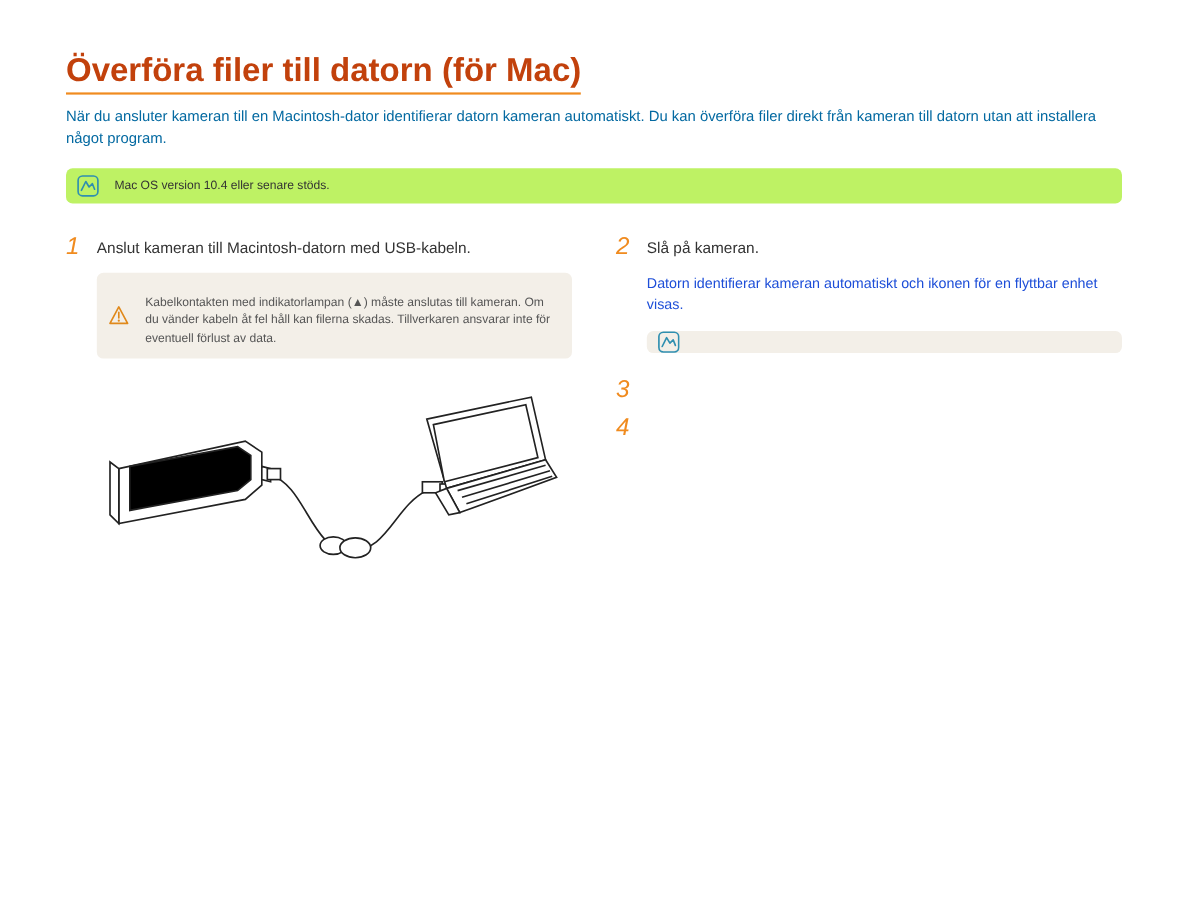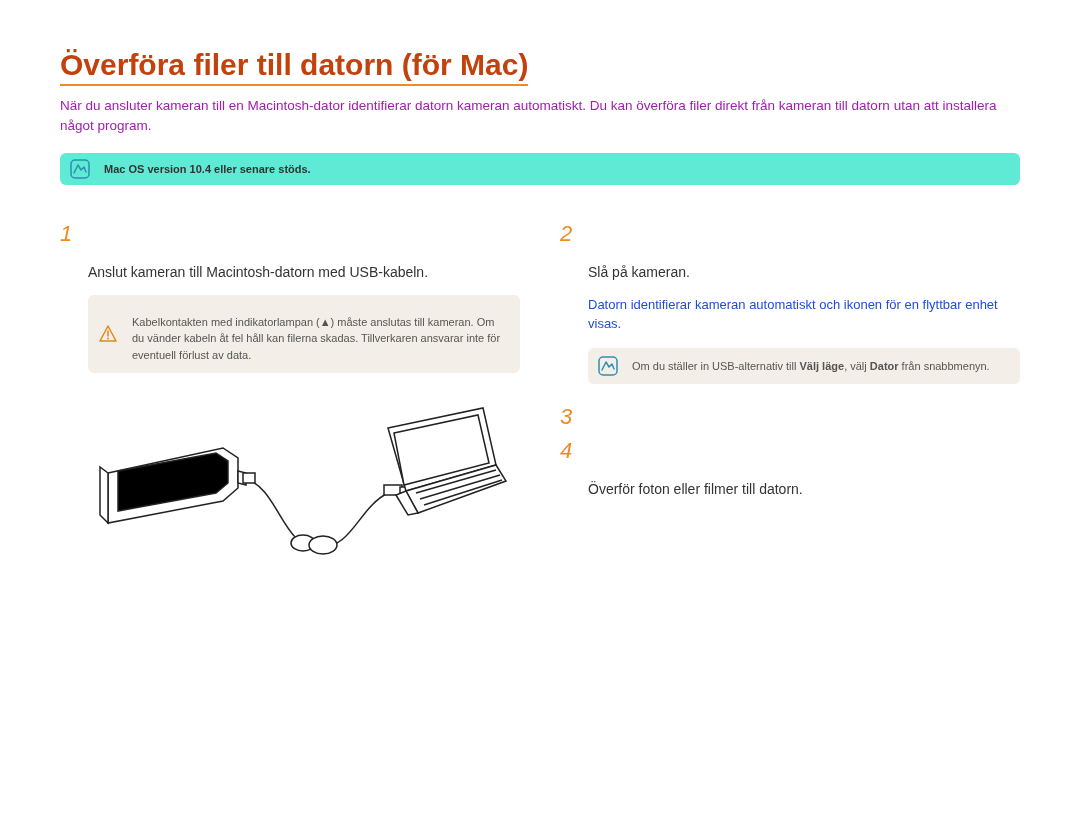--- a/index.html
+++ b/index.html
@@ -1,28 +1,28 @@
 <!DOCTYPE html>
 <html><head>
 <meta charset="utf-8">
 <style>
   * { box-sizing: border-box; margin: 0; padding: 0; }
   html, body { width: 1080px; height: 815px; background: #ffffff; font-family: Arial, Helvetica, sans-serif; color: #333; }
   .page { padding: 48px 60px 0 60px; position: relative; height: 100%; }
   .title { font-size: 30px; font-weight: 700; color: #c2410c; border-bottom: 2px solid #f08b1f; display: inline-block; padding-bottom: 2px; margin-bottom: 10px; letter-spacing: 0px; }
-  .intro { font-size: 13.5px; line-height: 1.5; color: #a21caf; margin-bottom: 16px; }
-  .note-box { background: #5eead4; border-radius: 6px; padding: 10px 12px 10px 44px; position: relative; margin-bottom: 38px; font-weight: bold; }
+  .intro { font-size: 13.5px; line-height: 1.5; color: #0369a1; margin-bottom: 16px; }
+  .note-box { background: #bef264; border-radius: 6px; padding: 10px 12px 10px 44px; position: relative; margin-bottom: 28px; }
   .note-box.small { font-size: 11px; }
   .note-icon { position: absolute; left: 10px; top: 50%; transform: translateY(-50%); width: 20px; height: 20px; }
   .note-icon svg { width: 20px; height: 20px; display: block; }
   .columns { display: flex; gap: 40px; }
   .col { flex: 1; min-width: 0; }
   .step { display: flex; gap: 10px; margin-bottom: 12px; align-items: flex-start; }
   .step-num { font-size: 22px; font-style: italic; font-weight: 400; color: #f08b1f; line-height: 1; min-width: 18px; }
-  .step-text { font-size: 14px; line-height: 1.5; color: #333; padding-top: 2px; margin-top: 37px; }
+  .step-text { font-size: 14px; line-height: 1.5; color: #333; padding-top: 2px; }
   .step-sub { font-size: 13px; line-height: 1.5; color: #1d4ed8; margin: 4px 0 14px 28px; }
   .warn-box { background: #f3efe8; border-radius: 6px; padding: 19px 12px 10px 44px; position: relative; font-size: 11px; line-height: 1.5; color: #555; margin: 8px 0 20px 28px; }
   .warn-icon { position: absolute; left: 10px; top: 50%; transform: translateY(-50%); width: 20px; height: 20px; }
   .warn-icon svg { width: 20px; height: 20px; display: block; }
   .tip-box { background: #f3efe8; border-radius: 6px; padding: 10px 12px 10px 44px; position: relative; font-size: 11px; line-height: 1.5; color: #555; margin: 6px 0 22px 28px; }
   .illustration { margin: 10px 0 0 28px; }
   .illustration svg { width: 420px; height: 180px; }
   .footer { position: absolute; bottom: 26px; left: 0; right: 0; text-align: center; font-size: 12px; color: #666; }
   .footer .pg { color: #333; }
   b { font-weight: 700; }
@@ -108,31 +108,27 @@
       </div>
       <p class="step-sub">Datorn identifierar kameran automatiskt och ikonen för en flyttbar enhet visas.</p>
 
       <div class="tip-box">
         <span class="note-icon">
           <svg viewBox="0 0 20 20">
               <rect x="1" y="1" width="18" height="18" rx="4" fill="none" stroke="#2f8fb0" stroke-width="1.5"></rect>
               <path d="M4 14 L8 6 L11 11 L14 8 L16 13" fill="none" stroke="#2f8fb0" stroke-width="1.5" stroke-linecap="round" stroke-linejoin="round"></path>
             </svg>
         </span>
-        <span>
-          <span>Om du ställer in USB-alternativ till </span><b>Välj läge</b><span>, välj </span><b>Dator</b><span> från snabbmenyn.</span>
-        </span>
       </div>
 
       <div class="step">
         <div class="step-num">3</div>
       </div>
 
       <div class="step">
         <div class="step-num">4</div>
-        <div class="step-text">Överför foton eller filmer till datorn.</div>
       </div>
     </div>
 
   </div>
 
 
 </div>
 
 </body></html>

